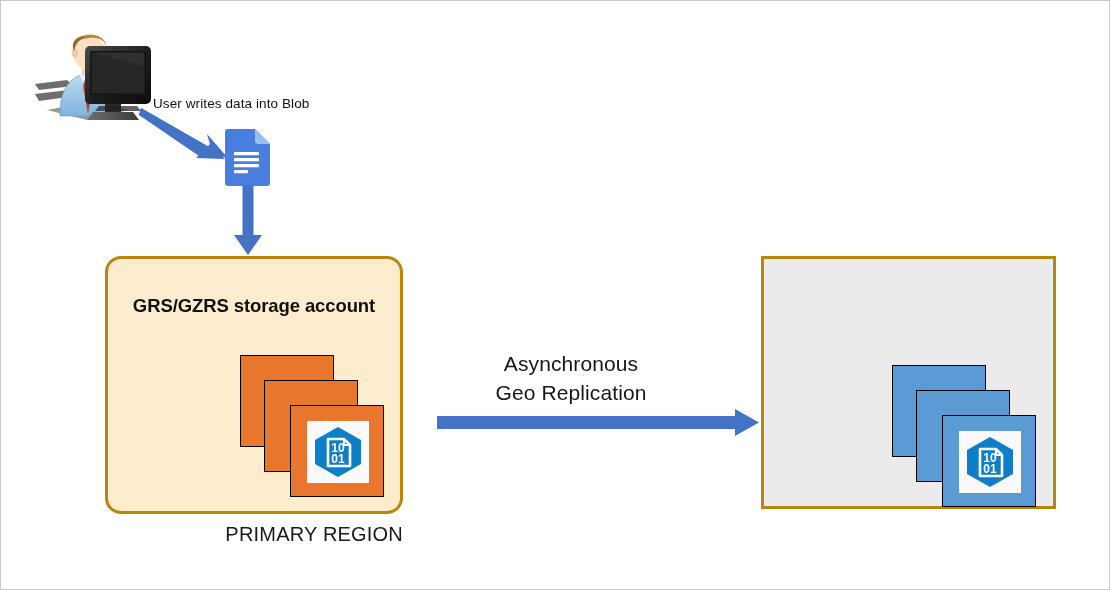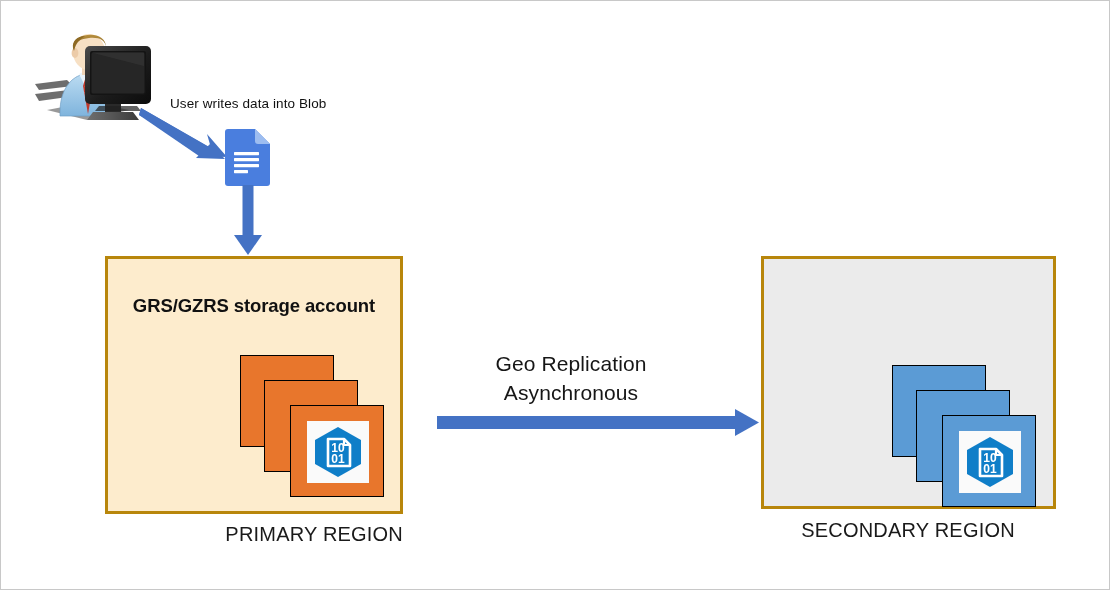--- a/index.html
+++ b/index.html
@@ -23,20 +23,21 @@
     position: absolute;
     border: 3px solid #b8860b;
     box-sizing: border-box;
   }
   #primary-box {
     left: 104px;
     top: 255px;
     width: 298px;
     height: 258px;
     background: #fdeccd;
+    border-radius: 16px;
   }
   #secondary-box {
     left: 760px;
     top: 255px;
     width: 295px;
     height: 253px;
     background: #ebebeb;
   }
 
   .region-heading {
@@ -98,21 +99,21 @@
 
   
   .arrow-svg { position: absolute; overflow: visible; }
   #diagonal-arrow { left: 138px; top: 103px; width: 100px; height: 62px; }
   #vertical-arrow { left: 230px; top: 184px; width: 34px; height: 72px; }
   #geo-arrow      { left: 436px; top: 404px; width: 326px; height: 42px; }
 
   
   #write-label {
     position: absolute;
-    left: 169px;
+    left: 152px;
     top: 95px;
     font-size: 13.5px;
     color: #111111;
     white-space: nowrap;
     letter-spacing: 0.1px;
   }
   #geo-label {
     position: absolute;
     left: 430px;
     top: 348px;
@@ -237,22 +238,22 @@
             </g>
           </svg>
         </div>
       </div>
     </div>
   </div>
 
   <div id="primary-caption" class="region-caption">PRIMARY REGION</div>
 
   <div id="geo-label">
+    <span>Asynchronous</span>
     <span>Geo Replication</span>
-    <span>Asynchronous</span>
   </div>
 
   <svg id="geo-arrow" class="arrow-svg" viewBox="0 0 326 42">
     <rect x="0" y="11" width="300" height="13" fill="#4472c4"></rect>
     <path d="M298 4 L322 17.5 L298 31 Z" fill="#4472c4"></path>
   </svg>
 
   <div id="secondary-box" class="region-box">
     <div id="secondary-stack" class="stack" style="left:128px; top:106px;">
       <div class="stack-card back blue-card"></div>
@@ -266,15 +267,14 @@
               <path d="M37 18 L37 24 L43 24" fill="none" stroke="#ffffff" stroke-width="2.2" stroke-linejoin="round"></path>
               <text x="31" y="31" text-anchor="middle" font-family="'Liberation Sans', sans-serif" font-size="12" font-weight="bold" fill="#ffffff">10</text>
               <text x="31" y="42" text-anchor="middle" font-family="'Liberation Sans', sans-serif" font-size="12" font-weight="bold" fill="#ffffff">01</text>
             </g>
           </svg>
         </div>
       </div>
     </div>
   </div>
 
-  <div id="secondary-caption" class="region-caption">SECONDARY REGION</div>
 
 </div>
 
 </body></html>

